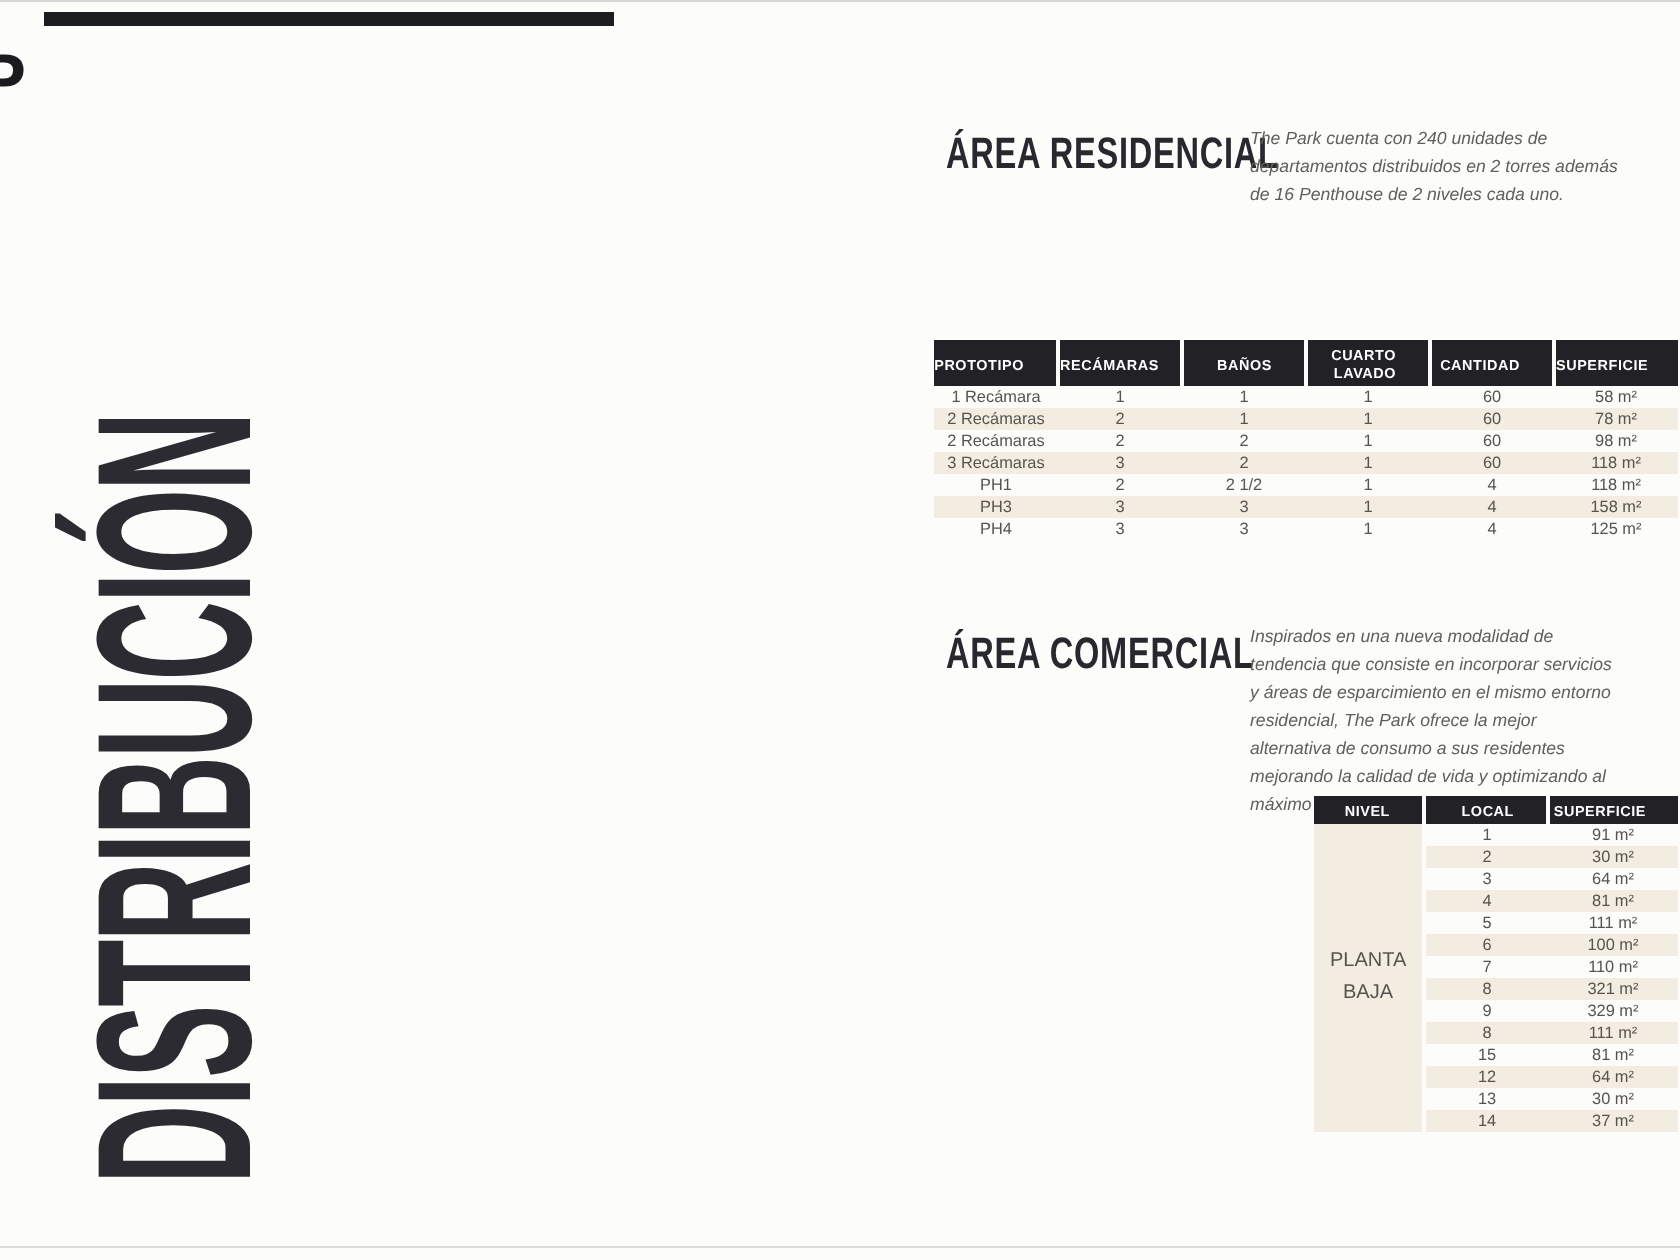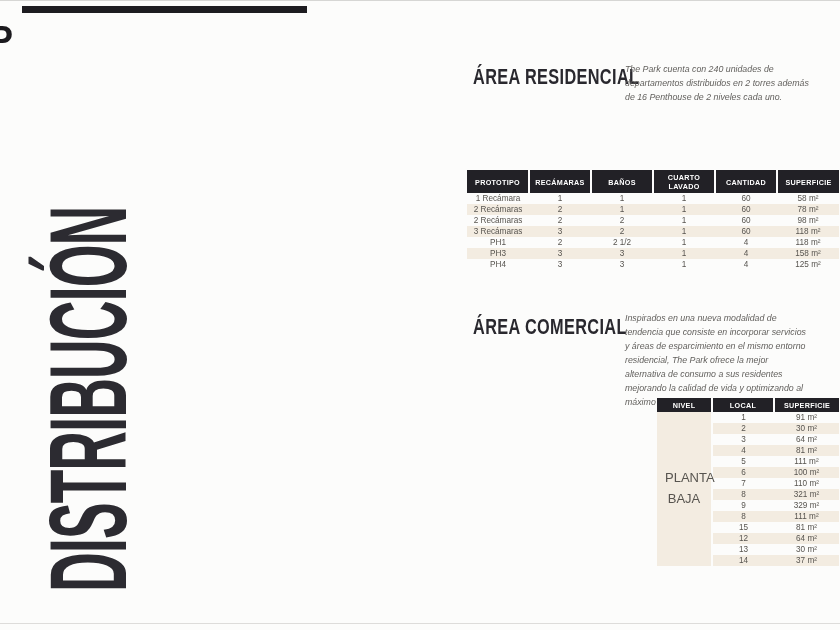--- a/index.html
+++ b/index.html
@@ -49,33 +49,33 @@
   .copy { position:absolute; left:625px; width:184px; font-size:8.8px; line-height:1.6; color:#615f5c;font-style:italic; }
   #res-copy { top:62px; }
   #com-copy { top:311px; }
   .copy p { margin:0 0 11px 0; }
 
   
   .data-table { position:absolute; border-collapse:collapse; table-layout:fixed; }
   .data-table thead th {
     background:#222126; color:#ffffff;
     font-size:7.2px; font-weight:bold; letter-spacing:0.3px;
-    padding:3px 0 2px 0; text-align:center;
+    padding:3px 16px 2px 0; text-align:right;
   }
   .data-table thead th + th { border-left:2px solid #fcfcfb; }
   .data-table td {
     font-size:8.2px; line-height:9px; color:#57544f;
     text-align:center; padding:1px 0; height:9px;
   }
   .data-table tbody tr:nth-child(even) td { background:#f3ece1; }
   #res-table { left:467px; top:170px; width:372px; }
   #com-table { left:657px; top:398px; width:182px; }
   .merge-cell {
     background:#f3ece1; color:#57544f;
-    font-size:13px; font-weight:normal; line-height:1.6;
+    font-size:10px; font-weight:normal; line-height:1.6;
     text-align:center; vertical-align:middle;
     border-right:2px solid #fcfcfb; padding:0 8px;
   }
 </style>
 </head>
 <body>
 
 <div class="page-edge-top"></div>
 <div class="header-bar"></div>
 <div class="logo-p">P</div>

